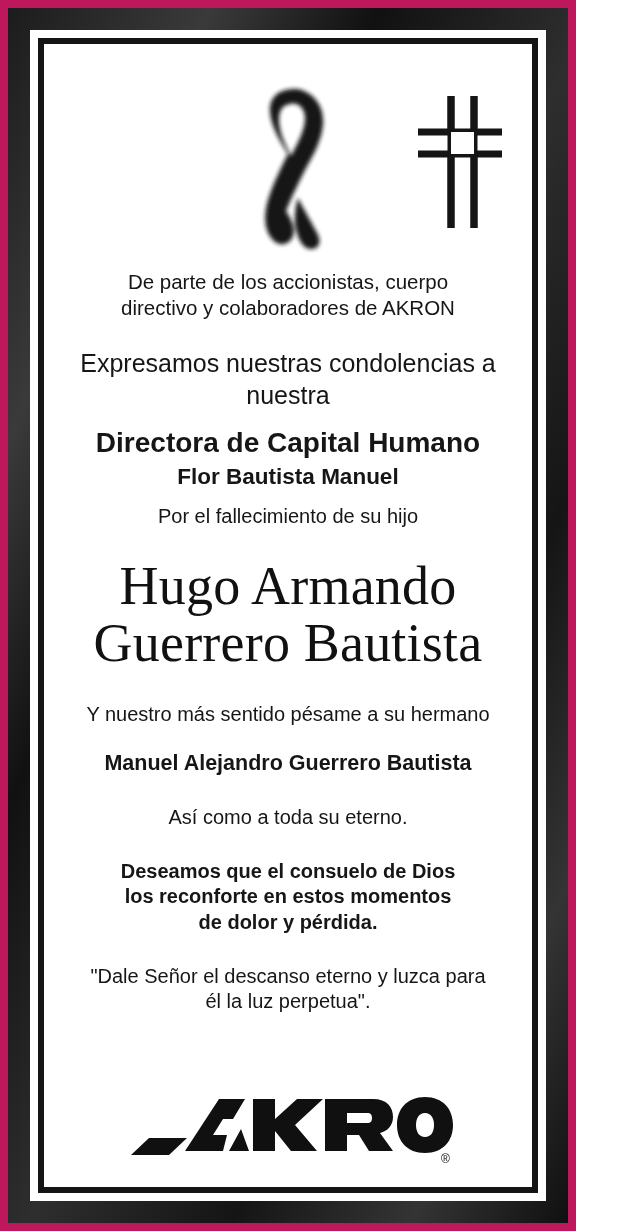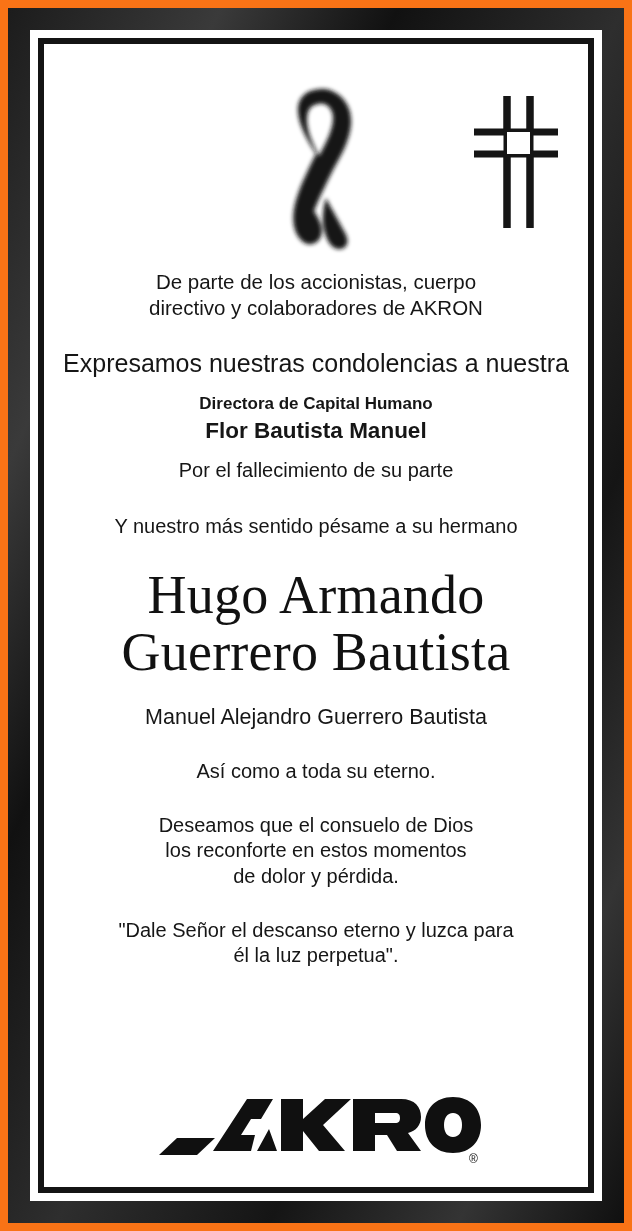--- a/index.html
+++ b/index.html
@@ -9,23 +9,23 @@
   }
   body {
     width: 632px;
     height: 1231px;
     overflow: hidden;
     font-family: "Liberation Sans", sans-serif;
   }
 
   .poster {
     position: relative;
-    width: 632px;
+    width: 576px;
     height: 1231px;
-    background: #f97316;
+    background: #be185d;
     box-sizing: border-box;
   }
 
   
   .frame-outer {
     position: absolute;
     left: 8px;
     top: 8px;
     right: 8px;
     bottom: 8px;
@@ -100,21 +100,21 @@
   .t-intro {
     font-size: 20.5px;
     margin-top: 4px;
     max-width: 420px;
   }
   .t-express {
     font-size: 25px;
     margin-top: 26px;
   }
   .t-role {
-    font-size: 17px;
+    font-size: 28px;
     font-weight: bold;
     margin-top: 14px;
   }
   .t-person {
     font-size: 22.5px;
     font-weight: bold;
     margin-top: 2px;
   }
   .t-reason {
     font-size: 20px;
@@ -129,21 +129,21 @@
     letter-spacing: 0.2px;
     color: #111111;
   }
 
   .t-brother-intro {
     font-size: 20px;
     margin-top: 30px;
   }
   .t-brother {
     font-size: 21.5px;
-    font-weight: normal;
+    font-weight: bold;
     margin-top: 22px;
   }
   .t-family {
     font-size: 20px;
     margin-top: 28px;
   }
   .t-wish {
     font-size: 20px;
     margin-top: 28px;
   }
@@ -214,34 +214,34 @@
 
     <div class="block t-intro" style="white-space: pre-line;">De parte de los accionistas, cuerpo
 directivo y colaboradores de AKRON</div>
 
     <div class="block t-express">Expresamos nuestras condolencias a nuestra</div>
 
     <div class="block t-role">Directora de Capital Humano</div>
 
     <div class="block t-person">Flor Bautista Manuel</div>
 
-    <div class="block t-reason">Por el fallecimiento de su parte</div>
-
-    <div class="block t-brother-intro">Y nuestro más sentido pésame a su hermano</div>
+    <div class="block t-reason">Por el fallecimiento de su hijo</div>
 
     <div class="block t-name">
       <div>Hugo Armando</div>
       <div>Guerrero Bautista</div>
     </div>
 
+    <div class="block t-brother-intro">Y nuestro más sentido pésame a su hermano</div>
+
     <div class="block t-brother">Manuel Alejandro Guerrero Bautista</div>
 
     <div class="block t-family">Así como a toda su eterno.</div>
 
-    <div class="block t-wish" style="white-space: pre-line;">Deseamos que el consuelo de Dios
+    <div class="block t-wish" style="white-space: pre-line; font-weight: bold;">Deseamos que el consuelo de Dios
 los reconforte en estos momentos
 de dolor y pérdida.</div>
 
     <div class="block t-quote" style="white-space: pre-line;">"Dale Señor el descanso eterno y luzca para
 él la luz perpetua".</div>
 
     <div class="logo-wrap">
       <svg viewBox="0 0 330 80" width="330" height="80" aria-hidden="true">
         <g fill="#101010">
 

